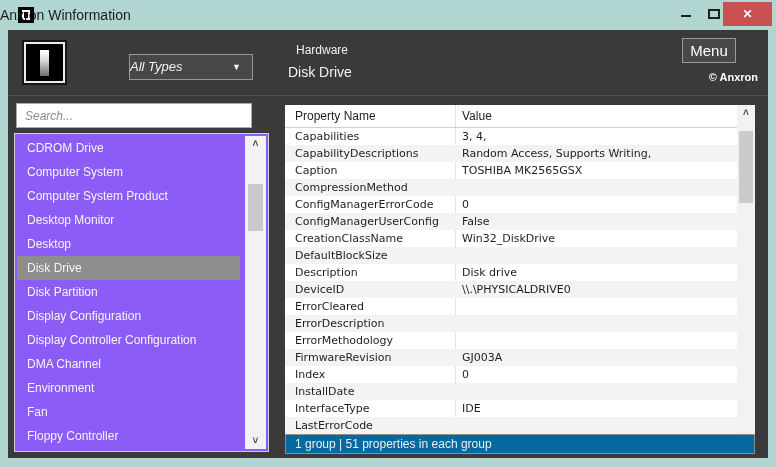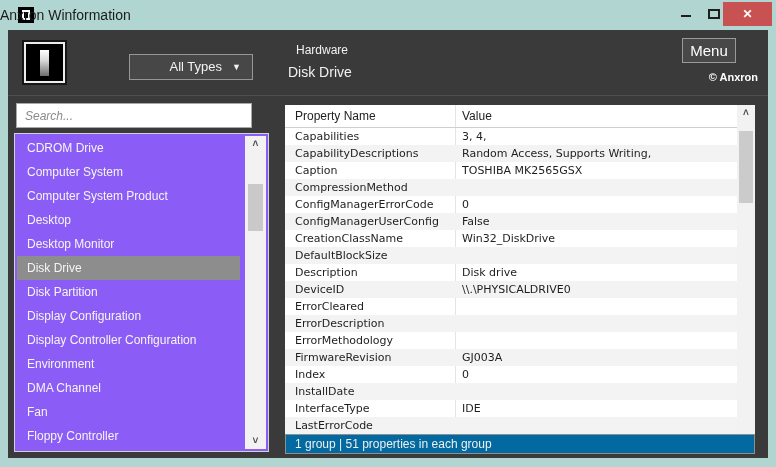--- a/index.html
+++ b/index.html
@@ -27,21 +27,21 @@
 
   
   .header-band { position:absolute; top:0; left:0; right:0; height:66px; border-bottom:1px solid #4f4f4f; }
   .logo { position:absolute; left:16px; top:12px; width:41px; height:41px; background:#000;
           border:2px solid #ececec; box-shadow:0 0 0 2px #161616;
           display:flex; align-items:center; justify-content:center; }
   .logo-bar { width:9px; height:26px; background:linear-gradient(180deg,#ffffff,#d9d9d9 40%,#6e6e6e); }
   .type-dropdown { position:absolute; left:121px; top:24px; width:124px; height:26px;
                    background:#474747; border:1px solid #969696; color:#f2f2f2; }
   .dd-label { position:absolute; left:0; right:30px; top:0; height:24px; line-height:24px;
-              text-align:right; font-size:13px; }
+              text-align:left; font-size:13px;font-style:italic; }
   .dd-arrow { position:absolute; right:11px; top:0; height:24px; line-height:24px; font-size:9px; color:#f2f2f2; }
   .breadcrumb { position:absolute; left:280px; top:13px; color:#f2f2f2; }
   .crumb-cat { font-size:12px;margin-left:8px; }
   .crumb-item { font-size:14px; margin-top:7px; }
   .menu-btn { position:absolute; left:674px; top:8px; width:54px; height:25px; background:#484848;
               border:1px solid #9a9a9a; color:#fff; font-size:15px; line-height:23px; text-align:center; }
   .copyright { position:absolute; right:10px; top:41px; color:#fff; font-size:11px; font-weight:600; }
 
   
   .search-box { position:absolute; left:8px; top:73px; width:236px; height:25px; background:#fff;
@@ -116,28 +116,28 @@
       <div class="copyright">© Anxron</div>
     </div>
 
     <input class="search-box" placeholder="Search..." style="">
 
     <div class="listbox">
       <div class="list-items">
           <div class="list-item"><span>CDROM Drive</span></div>
           <div class="list-item"><span>Computer System</span></div>
           <div class="list-item"><span>Computer System Product</span></div>
+          <div class="list-item"><span>Desktop Monitor</span></div>
           <div class="list-item"><span>Desktop</span></div>
-          <div class="list-item"><span>Desktop Monitor</span></div>
           <div class="list-item selected"><span>Disk Drive</span></div>
           <div class="list-item"><span>Disk Partition</span></div>
           <div class="list-item"><span>Display Configuration</span></div>
           <div class="list-item"><span>Display Controller Configuration</span></div>
+          <div class="list-item"><span>DMA Channel</span></div>
           <div class="list-item"><span>Environment</span></div>
-          <div class="list-item"><span>DMA Channel</span></div>
           <div class="list-item"><span>Fan</span></div>
           <div class="list-item"><span>Floppy Controller</span></div>
         </div>
       <div class="list-scrollbar">
         <div class="sb-btn up"><span>˄</span></div>
         <div class="list-thumb"></div>
         <div class="sb-btn down"><span>˅</span></div>
       </div>
     </div>
 

